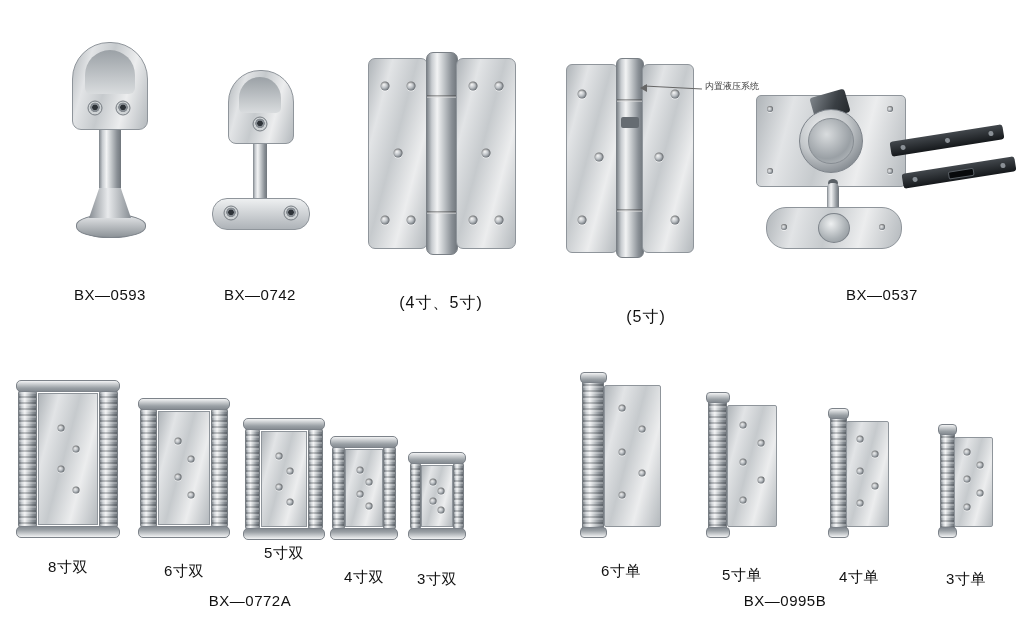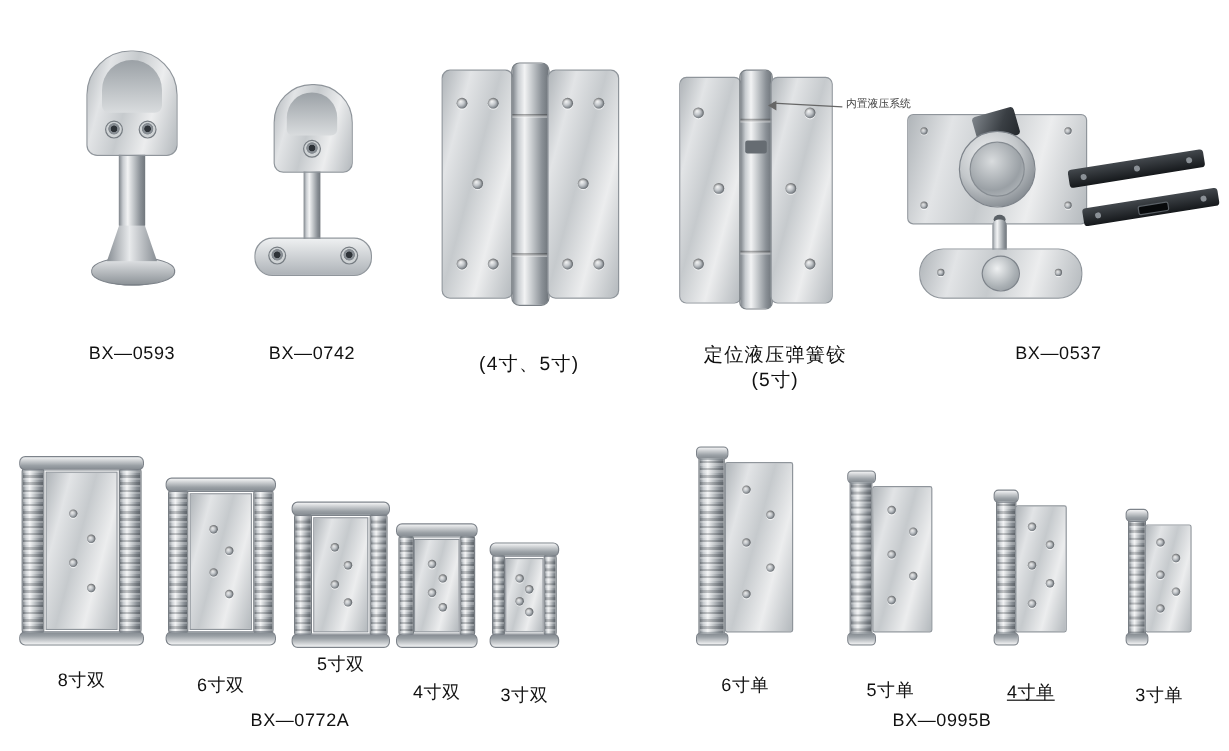--- a/index.html
+++ b/index.html
@@ -134,21 +134,20 @@
     <div class="abs metal-v" style="left:77px;top:108px;width:12px;height:34px;border-radius:5px 5px 2px 2px;"></div>
     <div class="abs metal-leaf" style="left:16px;top:132px;width:134px;height:40px;border-radius:20px;"></div>
     <div class="hole sm" style="left:34px;top:152px;"></div>
     <div class="hole sm" style="left:132px;top:152px;"></div>
     <div class="abs" style="left:68px;top:138px;width:30px;height:28px;border-radius:50%;border:1px solid #7d838a;background:radial-gradient(circle at 40% 35%,#eef0f1,#aab0b4 60%,#878d93);"></div>
   </div>
 
   <div class="label" style="left:55px;top:286px;width:110px;">BX—0593</div>
   <div class="label" style="left:203px;top:286px;width:114px;">BX—0742</div>
   <div class="label cn" style="left:376px;top:293px;width:130px;">(4寸、5寸)</div>
-  <div class="label cn" style="left:578px;top:286px;width:136px;">定位液压弹簧铰</div>
   <div class="label cn" style="left:578px;top:307px;width:136px;">(5寸)</div>
   <div class="label" style="left:822px;top:286px;width:120px;">BX—0537</div>
 
   <div class="dh" style="left:18px;top:380px;width:100px;height:158px;">
     <div class="bar-l coil"></div>
     <div class="bar-r coil"></div>
     <div class="plate metal-leaf">
       <div class="hole" style="left:38%;top:26%;"></div>
       <div class="hole" style="left:64%;top:42%;"></div>
       <div class="hole" style="left:38%;top:58%;"></div>
@@ -264,17 +263,17 @@
       <div class="hole" style="left:32%;top:47%;"></div>
       <div class="hole" style="left:68%;top:62%;"></div>
       <div class="hole" style="left:32%;top:78%;"></div>
     </div>
     <div class="cap-t"></div>
     <div class="cap-b"></div>
   </div>
 
   <div class="label" style="left:580px;top:562px;width:82px;">6寸单</div>
   <div class="label" style="left:706px;top:566px;width:72px;">5寸单</div>
-  <div class="label" style="left:828px;top:568px;width:62px;text-decoration:underline;">4寸单</div>
+  <div class="label" style="left:828px;top:568px;width:62px;">4寸单</div>
   <div class="label" style="left:938px;top:570px;width:56px;">3寸单</div>
   <div class="label" style="left:710px;top:592px;width:150px;">BX—0995B</div>
 
 </div>
 
 </body></html>

